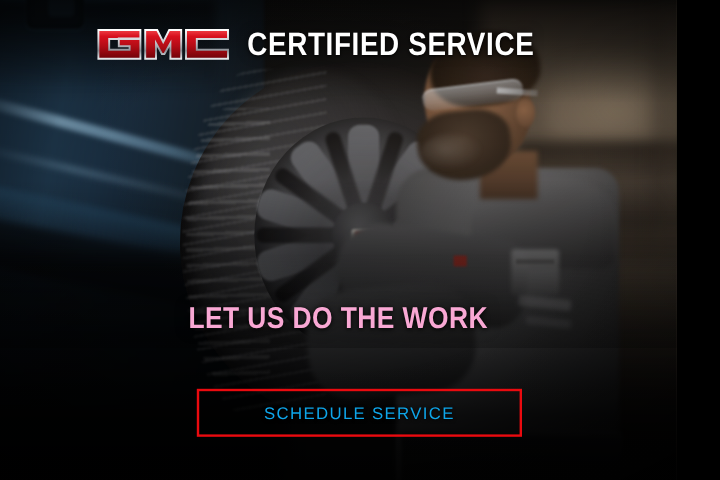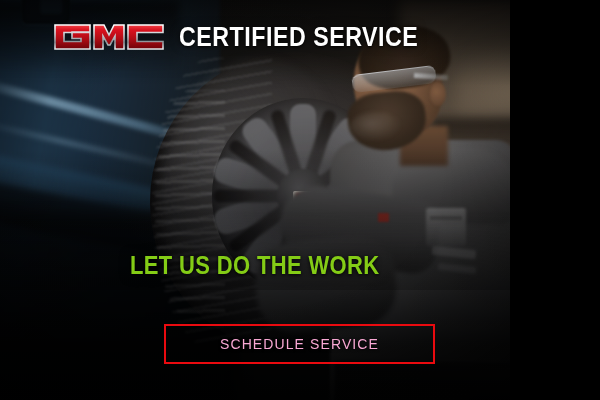--- a/index.html
+++ b/index.html
@@ -7,21 +7,21 @@
     margin: 0;
     padding: 0;
     background: #000;
   }
   body {
     font-family: "Liberation Sans", sans-serif;
   }
 
   .banner {
     position: relative;
-    width: 510px;
+    width: 564px;
     height: 400px;
     overflow: hidden;
     background: #0b0c0d;
     user-select: none;
   }
 
   
   .photo {
     position: absolute;
     inset: 0;
@@ -558,21 +558,21 @@
     display: block;
     transform: scaleX(0.92);
   }
 
   
   .subhead {
     position: absolute;
     left: 0; right: 0;
     top: 253px;
     text-align: center;
-    color: #84cc16;
+    color: #f9a8d4;
     font-family: "Liberation Sans Narrow", "Liberation Sans", sans-serif;
     font-size: 25px;
     font-weight: 700;
     letter-spacing: 0.4px;
     line-height: 1;
     text-shadow: 0 1px 4px rgba(0,0,0,0.9), 0 0 12px rgba(0,0,0,0.55);
   }
   .subhead span { display: inline-block; transform: scaleX(0.88); }
 
   
@@ -585,21 +585,21 @@
     box-sizing: border-box;
     border: 2px solid #ea0a0f;
     background: transparent;
     display: flex;
     align-items: center;
     justify-content: center;
     cursor: pointer;
     padding: 0;
   }
   .cta-label {
-    color: #f9a8d4;
+    color: #0ea5e9;
     font-family: "Liberation Sans Narrow", "Liberation Sans", sans-serif;
     font-size: 14px;
     font-weight: 400;
     letter-spacing: 1.1px;
     line-height: 1;
     white-space: nowrap;
     text-shadow: 0 1px 3px rgba(0,0,0,0.9);
   }
 </style>
 </head>

